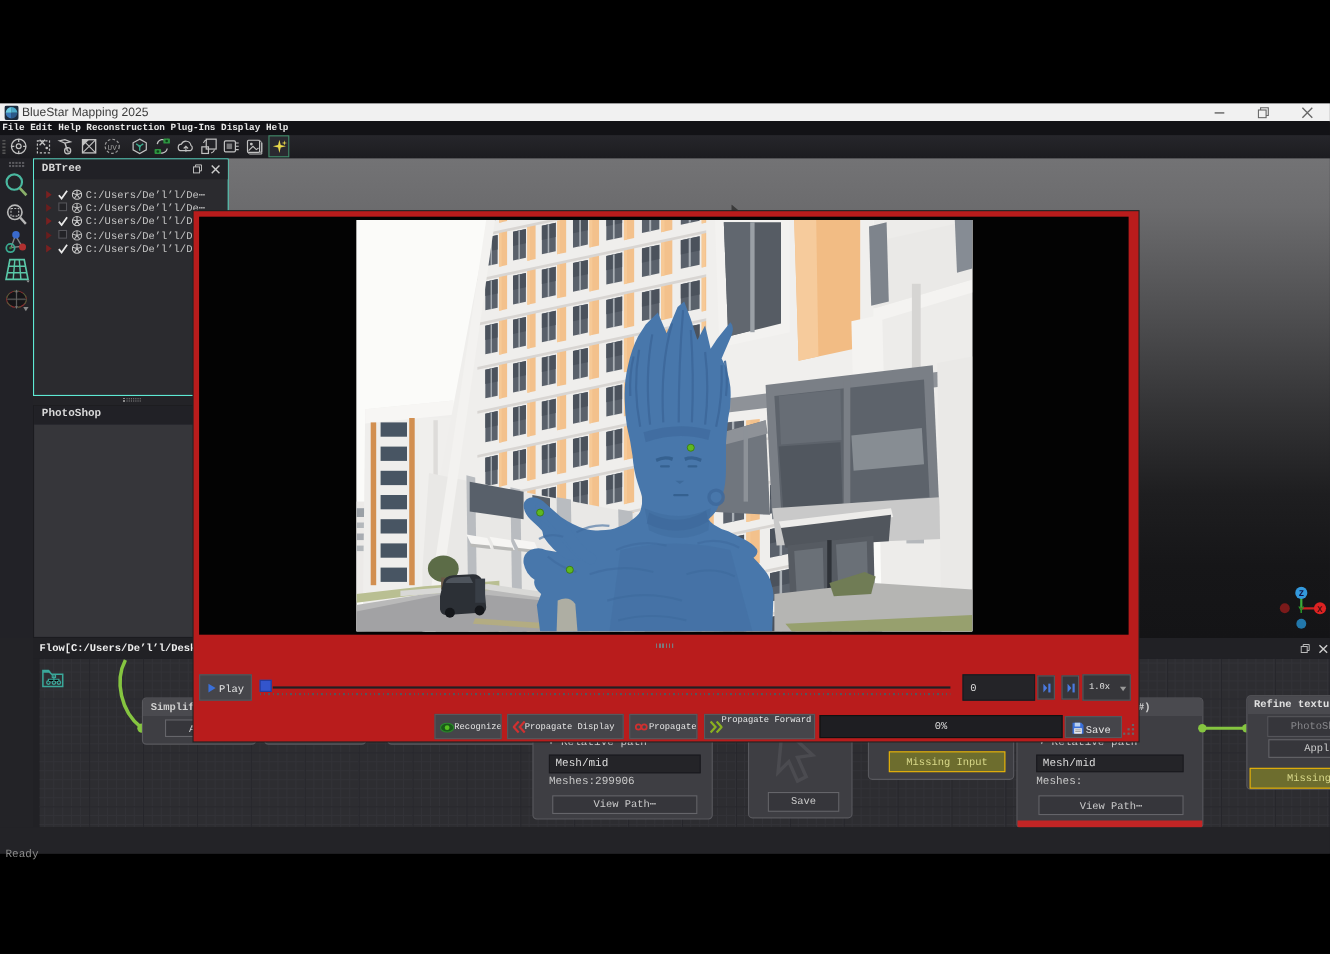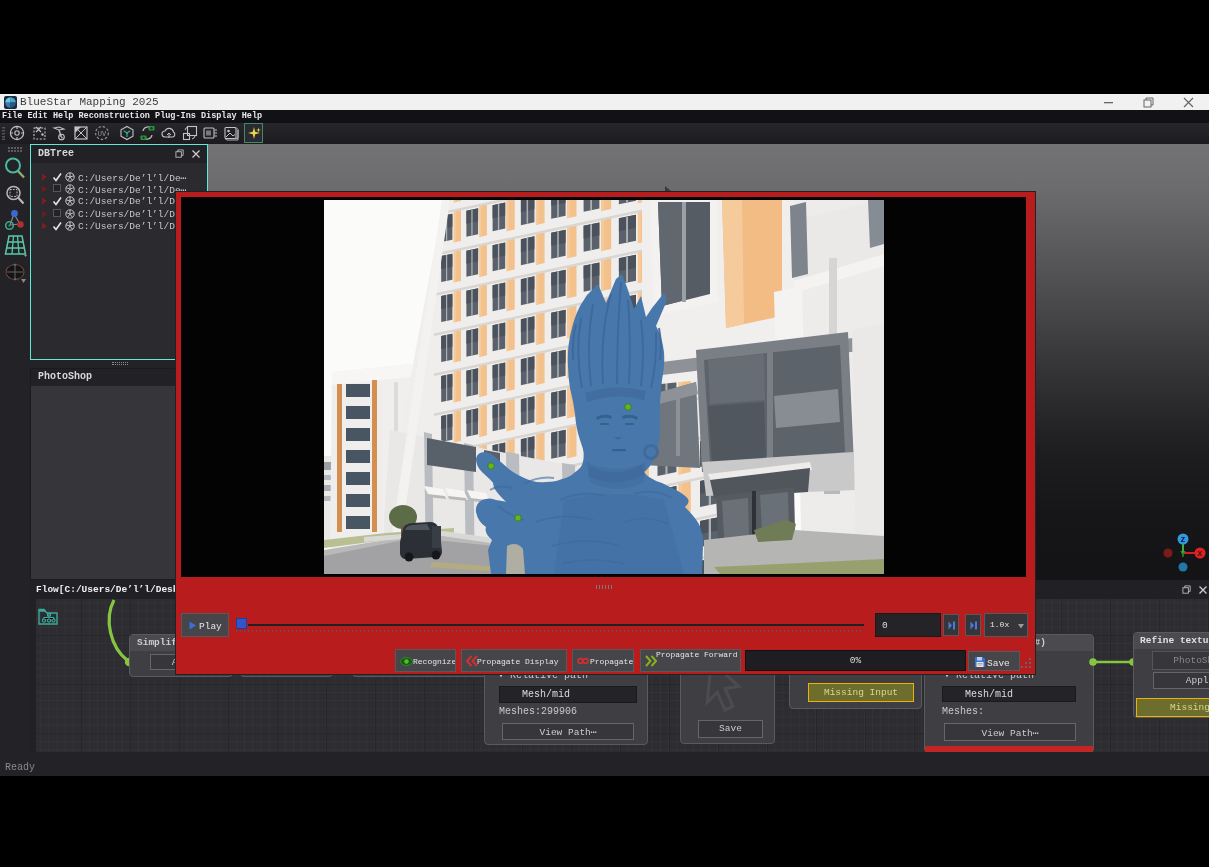--- a/index.html
+++ b/index.html
@@ -1,18 +1,18 @@
 <!DOCTYPE html>
 <html><head><meta charset="utf-8"><style>
 *{margin:0;padding:0;box-sizing:border-box}
 html,body{width:1209px;height:867px;background:#000;overflow:hidden;font-family:"Liberation Mono",monospace}
 .abs{position:absolute}
 #win{position:absolute;left:0;top:94px;width:1209px;height:682px;background:#232327}
 #titlebar{position:absolute;left:0;top:0;width:1209px;height:17px;background:#f1f1f1;color:#3c3c3c}
-#titlebar .tt{position:absolute;left:20px;top:2px;font-family:Liberation Mono, monospace;font-size:11px}
+#titlebar .tt{position:absolute;left:20px;top:2px;font-family:Liberation Sans, sans-serif;font-size:11px}
 #menubar{position:absolute;left:0;top:16px;width:1209px;height:13px;background:#121216;color:#e8e8e8;font-size:8.5px;font-weight:bold}
 #menubar span{position:absolute;top:1px;letter-spacing:0px}
 #toolbar{position:absolute;left:0;top:29px;width:1209px;height:21px;background:linear-gradient(180deg,#26262b,#1c1c20)}
 #iconbar{position:absolute;left:0;top:50px;width:30px;height:436px;background:#222227}
 .panel-title{background:#212126;color:#d8d8d8;font-size:10px;font-weight:bold}
 #dbtree{position:absolute;left:30px;top:50px;width:178px;height:216px;background:#2b2b2f;border:1px solid #5eead4}
 #dbtree .panel-title{position:absolute;left:0;top:0;width:100%;height:18px;padding:3px 0 0 7px}
 .treerow{position:absolute;left:0;width:100%;height:12.6px;color:#c6c6c6;font-size:9.5px}
 #props{position:absolute;left:30px;top:274px;width:178px;height:212px;background:#36363a;border:1px solid #1b1b1f}
 #props .panel-title{position:absolute;left:0;top:0;width:100%;height:17px;padding:2px 0 0 7px}
@@ -21,25 +21,25 @@
 #flowtitle{position:absolute;left:0;top:0;width:100%;height:19px;background:#212125;color:#efefef;font-size:9.5px;padding:4px 0 0 6px;font-weight:bold}
 #flowcanvas{position:absolute;left:6px;top:19px;width:1173px;height:153px;background:#2d2d31;
  background-image:
   linear-gradient(90deg,#26262b 1px,transparent 1px),
   linear-gradient(180deg,#26262b 1px,transparent 1px),
   linear-gradient(90deg,#323237 1px,transparent 1px),
   linear-gradient(180deg,#323237 1px,transparent 1px);
  background-size:49px 49px,49px 49px,8.17px 8.17px,8.17px 8.17px;
  background-position:-4px -13px,-4px -13px,-4px -13px,-4px -13px}
 #statusbar{position:absolute;left:0;top:658px;width:1209px;height:24px;background:#232327;color:#8a8a8a;font-size:10px}
-#statusbar span{position:absolute;left:5px;top:10px}
+#statusbar span{position:absolute;left:5px;top:20px}
 .node{position:absolute;background:#3e3e43;border:1px solid #59595e;border-radius:4px}
 .nodebtn{position:absolute;background:#36363b;border:1px solid #65656a;color:#ccc;font-size:9.5px;text-align:center}
 .olive{background:#6d6d2e;border:1px solid #eab308;color:#d9d98a;font-size:9.5px;text-align:center;position:absolute}
-.ninput{position:absolute;background:#242428;border:1px solid #1a1a1e;color:#ddd;font-size:10px;padding-left:22px}
+.ninput{position:absolute;background:#242428;border:1px solid #1a1a1e;color:#ddd;font-size:10px;padding-left:5px}
 .nlabel{position:absolute;color:#c9c9c9;font-size:10px}
 #dialog{position:absolute;left:176px;top:192px;width:859px;height:482px;background:#b91c1c;box-shadow:0 0 0 1px #222}
 #vidblack{position:absolute;left:5px;top:5px;width:845px;height:380px;background:#030303}
 .dbtn{position:absolute;background:#45454a;border:1px solid #58585d;color:#e6e6e6;font-size:8px;white-space:nowrap;overflow:hidden}
 .progress{position:absolute;background:#1e1e22;border:1px solid #111;color:#ddd;font-size:9.5px;text-align:center}
 .chk{position:absolute;width:8px;height:8px;border:1px solid #55555a;background:#232327}
 </style></head>
 <body>
 <div id="win">
   <div id="titlebar">

